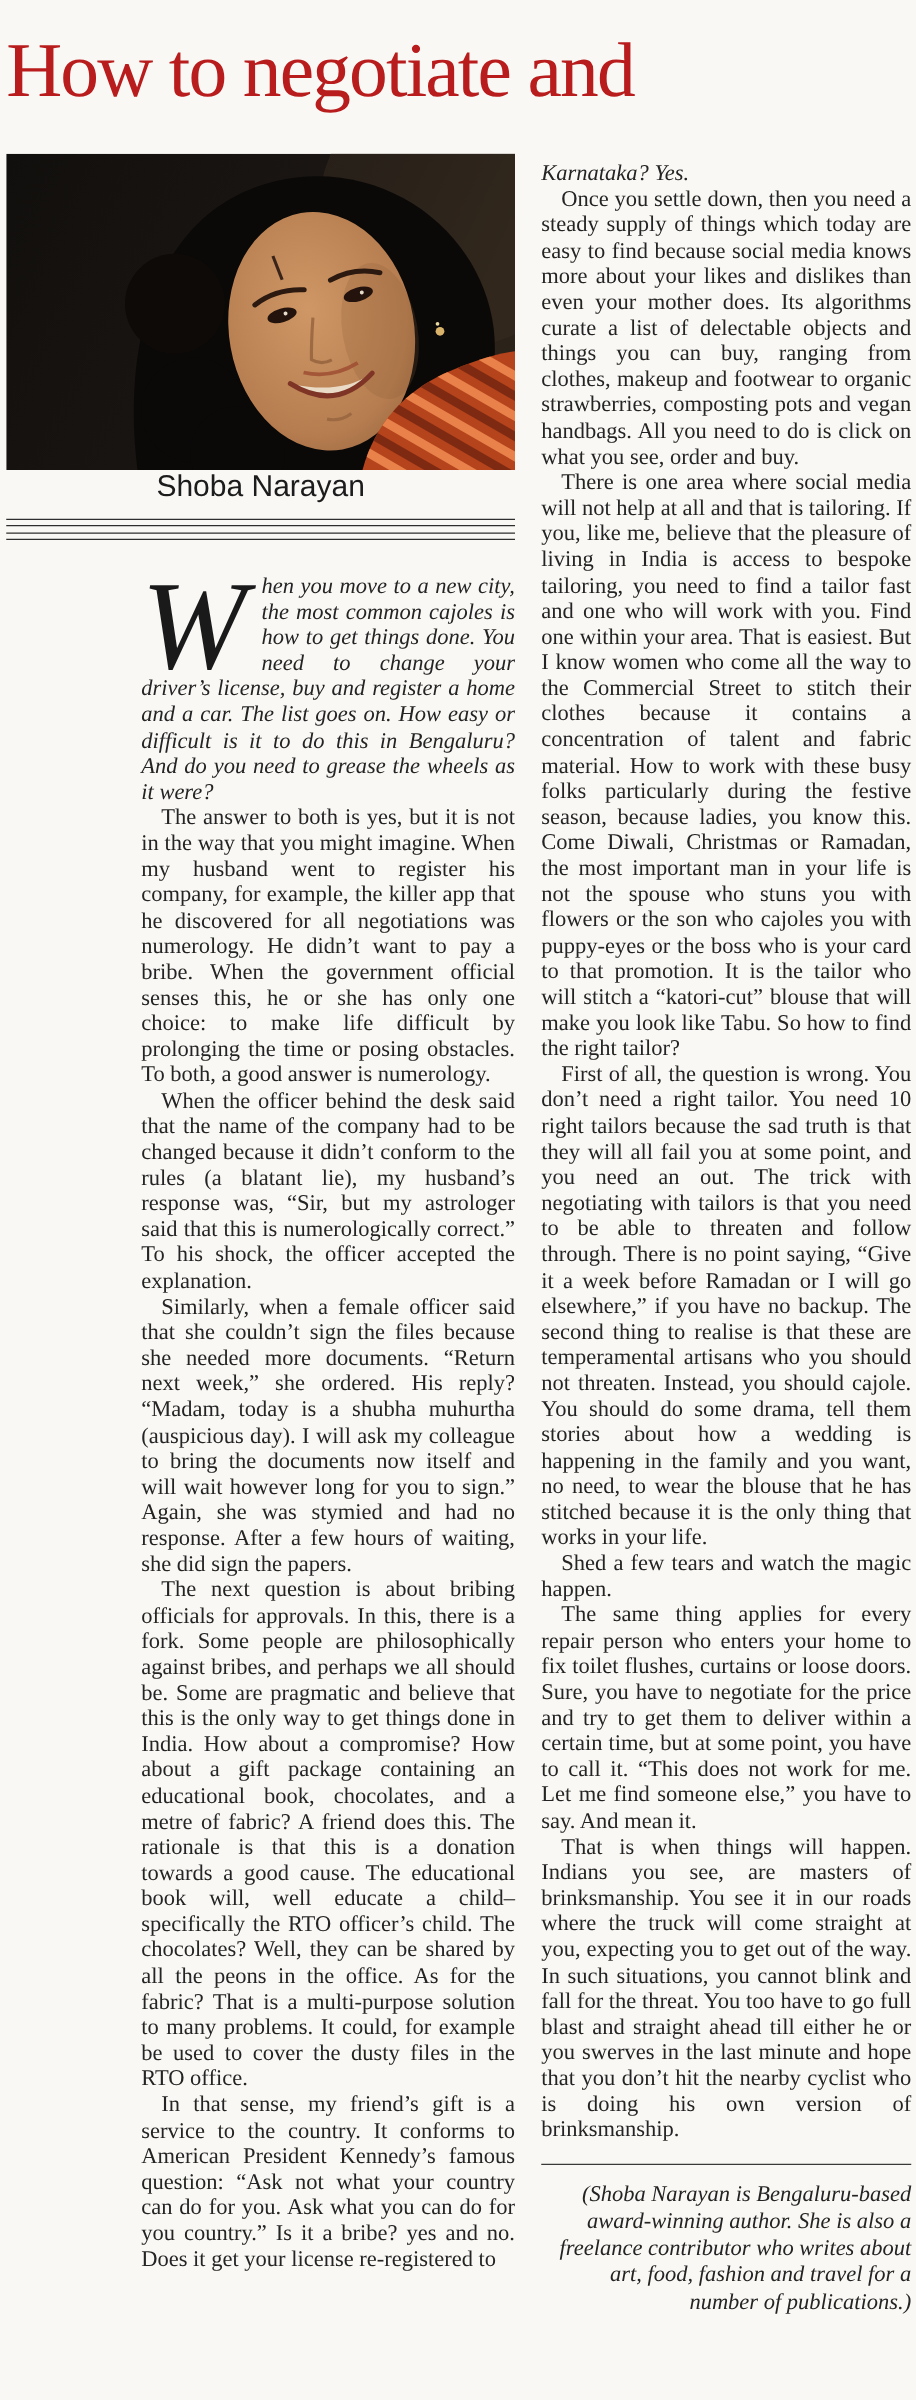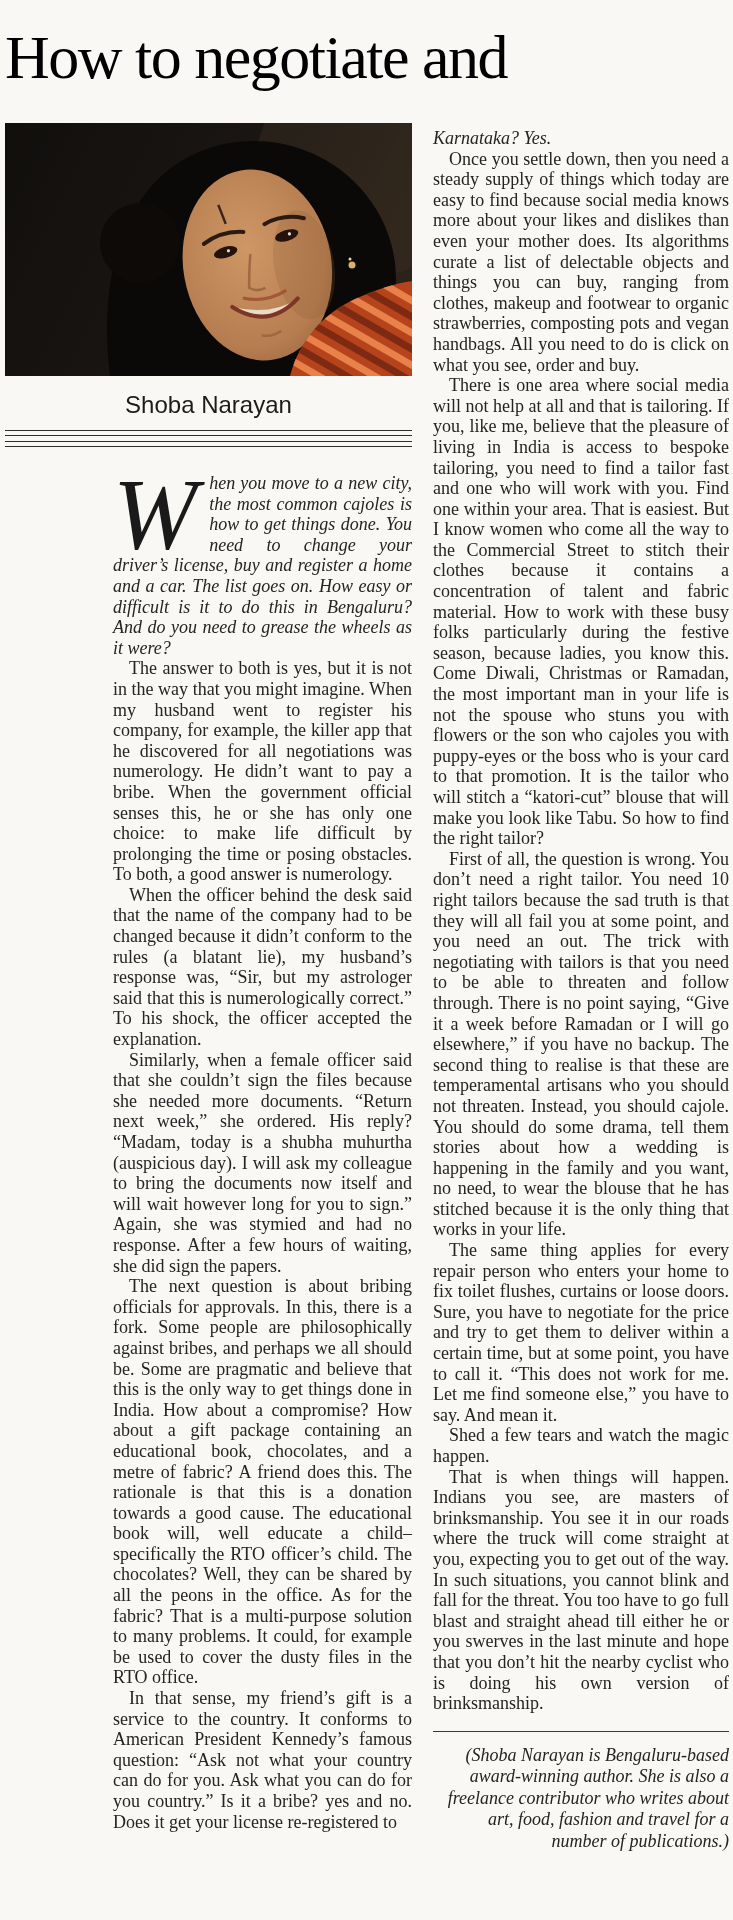--- a/index.html
+++ b/index.html
@@ -12,34 +12,33 @@
     position:relative; width:733px; height:1920px;
     color:#242424;
   }
   .headline {
     margin:14px 4px 0 5px;
     font-family:"Liberation Serif", serif;
     font-weight:400;
     font-size:62px;
     line-height:87px;
     letter-spacing:-1.5px;
-    color:#000000;
+    color:#b91c1c;
   }
   .headline span { display:block; white-space:nowrap; }
   .content { display:flex; margin:22px 0 0 5px; }
   .col-left { width:407px; flex:none; }
   .col-right { width:296px; flex:none; margin-left:21px; padding-top:5px; }
 
   .photo-frame { width:407px; height:253px; line-height:0; }
   .byline {
     text-align:center;
     font-family:"Liberation Sans", sans-serif;
     font-size:24px;
     color:#1c1c1c;
-    margin-top:15px;
   }
   .rules { margin-top:11px; }
   .rule {
     height:4px;
     border-top:1.6px solid #2e2e2e;
     border-bottom:1.6px solid #2e2e2e;
   }
   .rule + .rule { margin-top:5px; }
 
   .body-text {
@@ -169,22 +168,22 @@
         <p>The next question is about bribing officials for approvals. In this, there is a fork. Some people are philosophically against bribes, and perhaps we all should be. Some are pragmatic and believe that this is the only way to get things done in India. How about a compromise? How about a gift package containing an educational book, chocolates, and a metre of fabric? A friend does this. The rationale is that this is a donation towards a good cause. The educational book will, well educate a child– specifically the RTO officer’s child. The chocolates? Well, they can be shared by all the peons in the office. As for the fabric? That is a multi-purpose solution to many problems. It could, for example be used to cover the dusty files in the RTO office.</p>
         <p>In that sense, my friend’s gift is a service to the country. It conforms to American President Kennedy’s famous question: “Ask not what your country can do for you. Ask what you can do for you country.” Is it a bribe? yes and no. Does it get your license re-registered to</p>
       </div>
     </div>
 
     <div class="col-right body-text">
       <p class="no-indent">Karnataka? Yes.</p>
       <p>Once you settle down, then you need a steady supply of things which today are easy to find because social media knows more about your likes and dislikes than even your mother does. Its algorithms curate a list of delectable objects and things you can buy, ranging from clothes, makeup and footwear to organic strawberries, composting pots and vegan handbags. All you need to do is click on what you see, order and buy.</p>
       <p>There is one area where social media will not help at all and that is tailoring. If you, like me, believe that the pleasure of living in India is access to bespoke tailoring, you need to find a tailor fast and one who will work with you. Find one within your area. That is easiest. But I know women who come all the way to the Commercial Street to stitch their clothes because it contains a concentration of talent and fabric material. How to work with these busy folks particularly during the festive season, because ladies, you know this. Come Diwali, Christmas or Ramadan, the most important man in your life is not the spouse who stuns you with flowers or the son who cajoles you with puppy-eyes or the boss who is your card to that promotion. It is the tailor who will stitch a “katori-cut” blouse that will make you look like Tabu. So how to find the right tailor?</p>
       <p>First of all, the question is wrong. You don’t need a right tailor. You need 10 right tailors because the sad truth is that they will all fail you at some point, and you need an out. The trick with negotiating with tailors is that you need to be able to threaten and follow through. There is no point saying, “Give it a week before Ramadan or I will go elsewhere,” if you have no backup. The second thing to realise is that these are temperamental artisans who you should not threaten. Instead, you should cajole. You should do some drama, tell them stories about how a wedding is happening in the family and you want, no need, to wear the blouse that he has stitched because it is the only thing that works in your life.</p>
+      <p>Shed a few tears and watch the magic happen.</p>
       <p>The same thing applies for every repair person who enters your home to fix toilet flushes, curtains or loose doors. Sure, you have to negotiate for the price and try to get them to deliver within a certain time, but at some point, you have to call it. “This does not work for me. Let me find someone else,” you have to say. And mean it.</p>
-      <p>Shed a few tears and watch the magic happen.</p>
       <p>That is when things will happen. Indians you see, are masters of brinksmanship. You see it in our roads where the truck will come straight at you, expecting you to get out of the way. In such situations, you cannot blink and fall for the threat. You too have to go full blast and straight ahead till either he or you swerves in the last minute and hope that you don’t hit the nearby cyclist who is doing his own version of brinksmanship.</p>
 
       <div class="footnote-rule"></div>
       <div class="footnote">(Shoba Narayan is Bengaluru-based award-winning author. She is also a freelance contributor who writes about art, food, fashion and travel for a number of publications.)</div>
     </div>
 
   </div>
 </div>
 
 </body></html>

